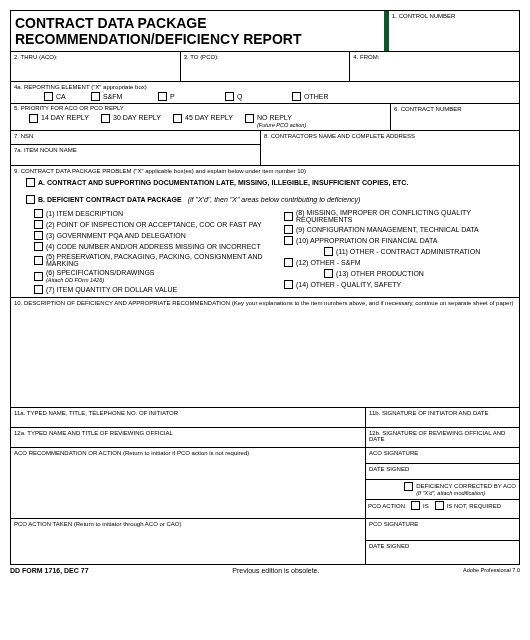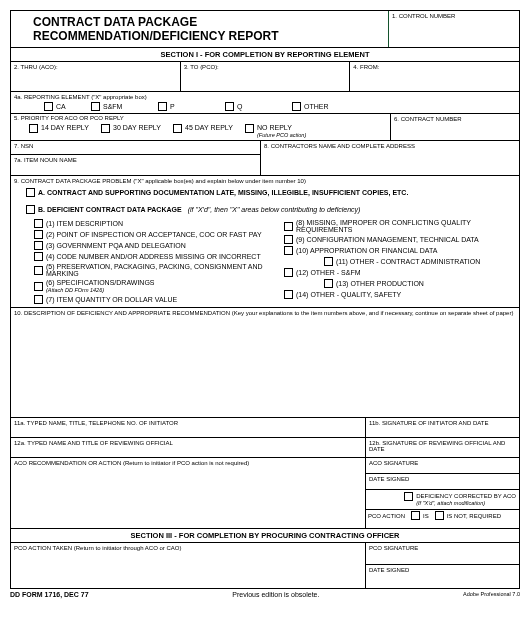--- a/index.html
+++ b/index.html
@@ -13,21 +13,21 @@
   }
   .form {
     border: 1px solid #000;
     width: 510px;
   }
   .row { display: flex; border-bottom: 1px solid #000; }
   .row:last-child { border-bottom: none; }
   .cell { border-right: 1px solid #000; padding: 2px 3px; }
   .cell:last-child { border-right: none; }
   .title-row { display: flex; border-bottom: 1px solid #000; }
-  .title-cell { flex: 1; border-right: 1px solid #14532d; padding: 4px; font-size: 12px; font-weight: bold; margin-left: 18px; }
+  .title-cell { flex: 1; border-right: 5px solid #14532d; padding: 4px; font-size: 14px; font-weight: bold; }
   .control-cell { width: 130px; padding: 2px 3px; font-size: 6px; }
   .section-hdr { text-align: center; font-weight: bold; font-size: 7.5px; padding: 2px; border-bottom: 1px solid #000; }
   .label { font-size: 6px; }
   .tall { min-height: 30px; }
   .med { min-height: 20px; }
   .ck { display: inline-block; width: 9px; height: 9px; border: 1px solid #000; vertical-align: middle; margin-right: 3px; }
   .ck-row { display: flex; align-items: center; padding: 1px 0 1px 20px; }
   .ck-row .ck { flex-shrink: 0; }
   .italic { font-style: italic; }
   .footer { display: flex; justify-content: space-between; padding: 2px 0; width: 510px; font-size: 7px; }
@@ -37,21 +37,20 @@
 </head>
 <body>
 
 <div class="form">
 
   <div class="title-row">
     <div class="title-cell">CONTRACT DATA PACKAGE RECOMMENDATION/DEFICIENCY REPORT</div>
     <div class="control-cell label">1.  CONTROL NUMBER</div>
   </div>
 
-  <div class="section-hdr">SECTION I - FOR COMPLETION BY REPORTING ELEMENT</div>
 
   <div class="row tall">
     <div class="cell label" style="flex:1"><span><span>2.  THRU (ACO):</span></span></div>
     <div class="cell label" style="flex:1"><span>3.  TO (PCO):</span></div>
     <div class="cell label" style="flex:1; border-bottom:none"><span>4.  FROM:</span></div>
   </div>
 
   <div class="row" style="flex-direction:column; padding:2px 3px;">
     <div class="label">4a.  REPORTING ELEMENT ("X" appropriate box)</div>
     <div style="display:flex; gap:0; padding-top:2px; align-items:center;">
@@ -199,21 +198,20 @@
       <div style="display:flex; align-items:center; padding:1px 2px; font-size:6px;">
         <span>PCO ACTION</span>
         <span class="ck" style="margin-left:6px"></span>
           <span>IS</span>
         <span class="ck" style="margin-left:6px"></span>
           <span>IS NOT, REQUIRED</span>
       </div>
     </div>
   </div>
 
-  <div class="section-hdr">SECTION III - FOR COMPLETION BY PROCURING CONTRACTING OFFICER</div>
   <div class="row">
     <div class="cell label" style="width:355px; min-height:45px;">PCO ACTION TAKEN (Return to initiator through ACO or CAO)</div>
     <div class="cell" style="flex:1; padding:0;">
       <div class="label" style="border-bottom:1px solid #000; padding:2px 3px; min-height:22px;">PCO SIGNATURE</div>
       <div class="label" style="padding:2px 3px; min-height:20px;">DATE SIGNED</div>
     </div>
   </div>
 
 </div>
 

